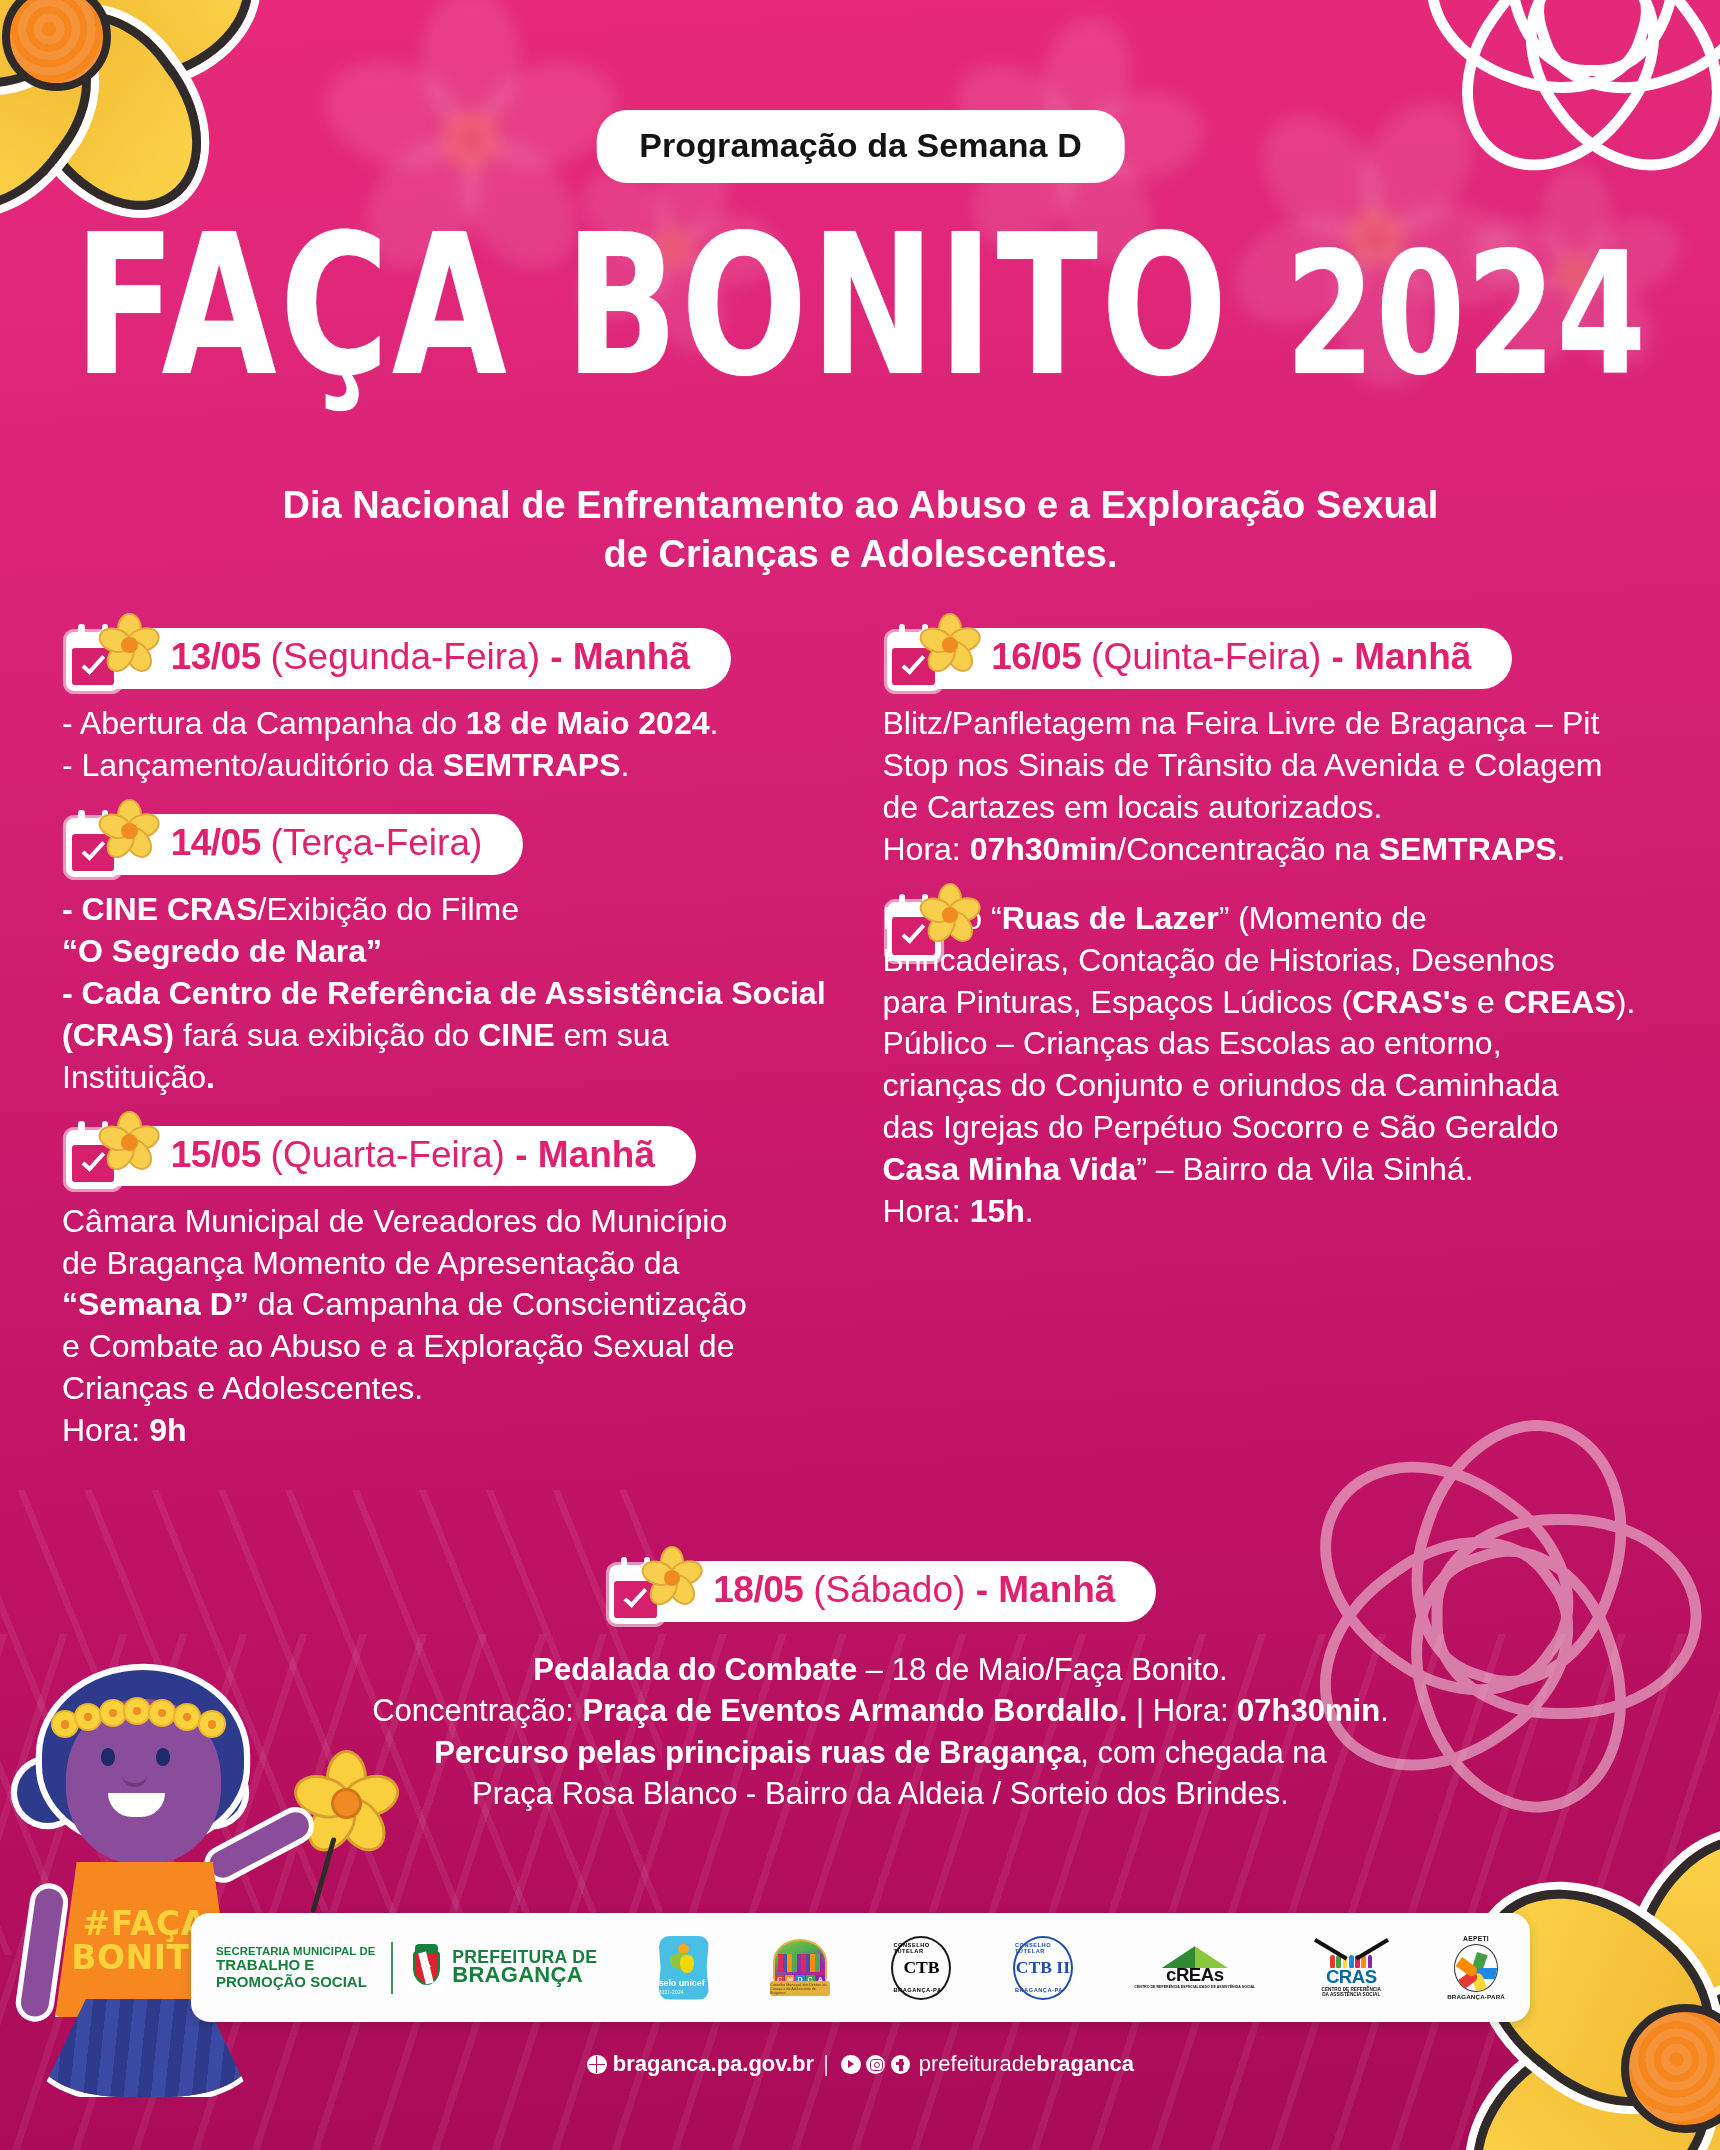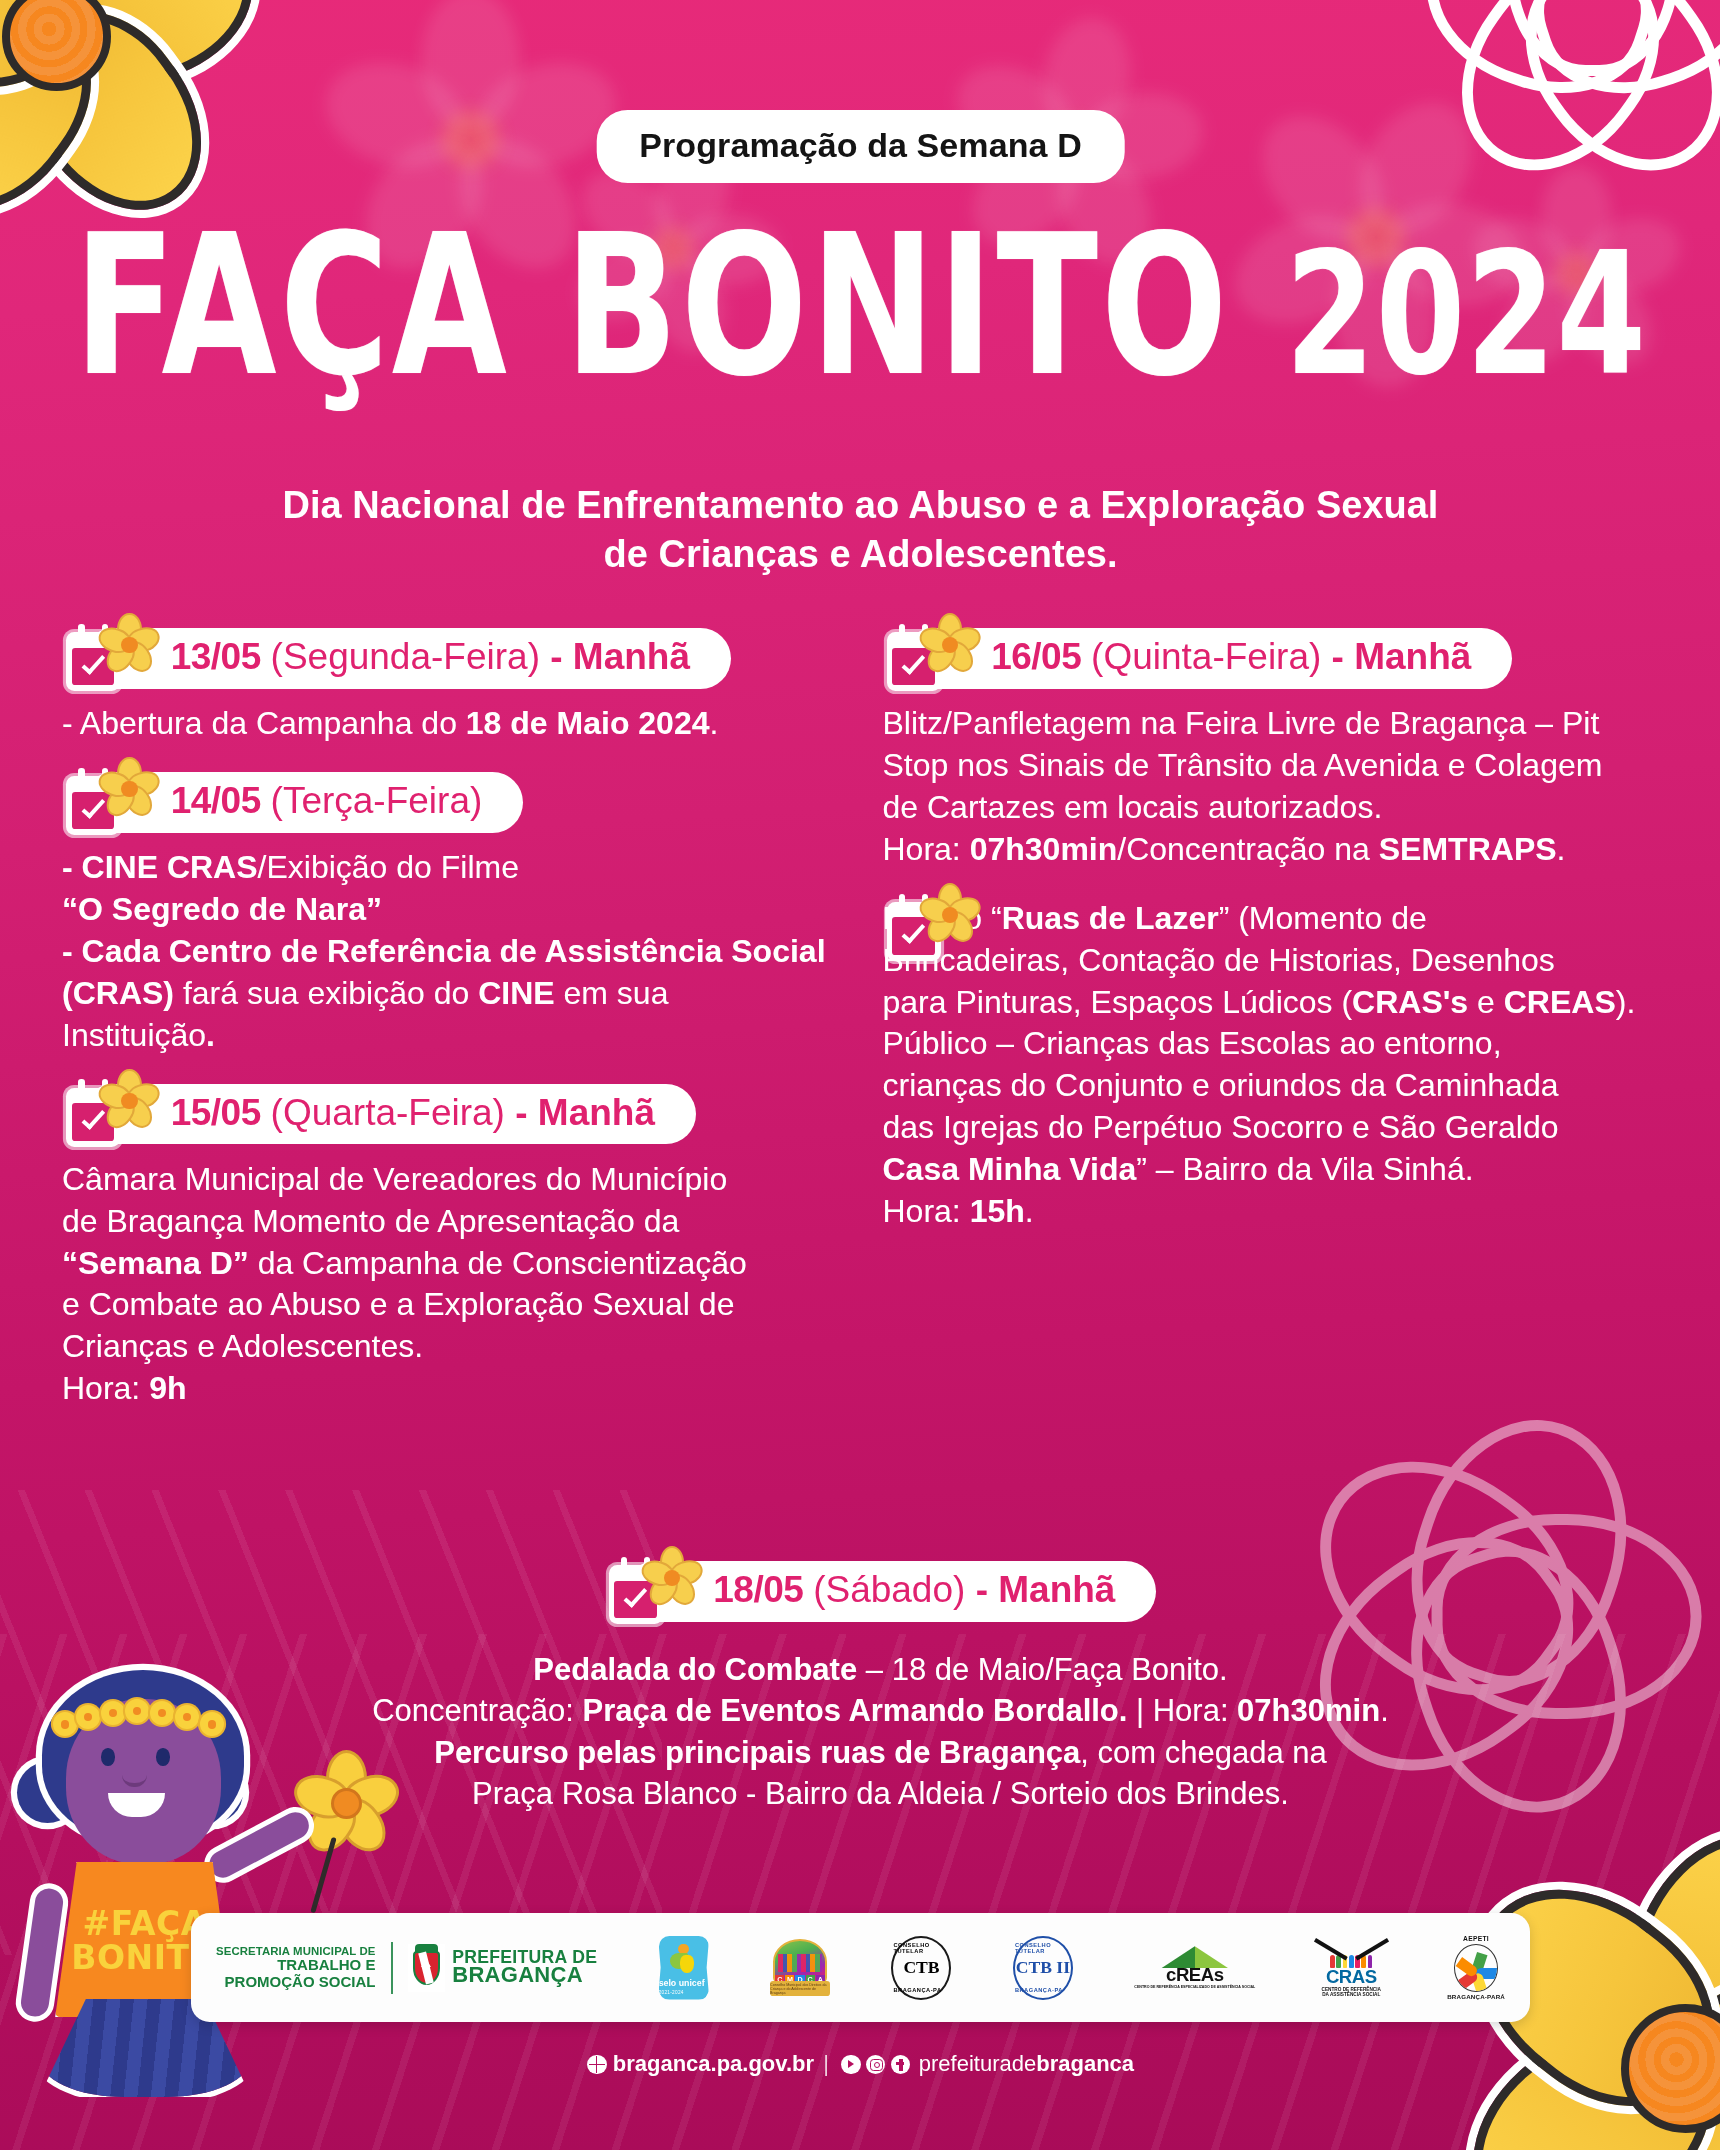--- a/index.html
+++ b/index.html
@@ -221,21 +221,21 @@
   .girl .stem { position: absolute; left: 316px; top: 171px; width: 4.7px; height: 78px; background: #2e2b2a; border-radius: 3.1px; transform: rotate(16deg); }
 
   
   .logos {
     position: absolute; left: 191px; right: 191px; top: 1913px; height: 109px;
     background: #fdfdfd; border-radius: 18.6px; z-index: 9;
     display: flex; align-items: center; justify-content: space-between;
     padding: 0 25px; box-shadow: 0 3.1px 11.4px rgba(0,0,0,.15);
   }
   .logo { display: flex; align-items: center; gap: 7.2px; }
-  .sec-txt { text-align: right; color: #18803f; font-weight: bold; line-height: 1.08; }
+  .sec-txt { text-align: left; color: #18803f; font-weight: bold; line-height: 1.08; }
   .sec-txt .l1 { font-size: 11.4px; font-weight: bold; letter-spacing: 0.1px; }
   .sec-txt .l2 { font-size: 15px; }
   .sec-txt .l3 { font-size: 15px; }
   .divider-v { width: 1.6px; height: 52px; background: #18803f; opacity: .85; margin: 0 8.3px; }
   .brasao {
     width: 37px; height: 48px; position: relative;
     background: #fff;
   }
   .brasao .shield { position: absolute; left: 5.2px; top: 7.2px; width: 27px; height: 34px; background: #d9242f; border: 2.1px solid #18803f; border-radius: 4.1px 4.1px 50% 50%; }
   .brasao .band { position: absolute; left: 50%; top: 8.3px; width: 8.3px; height: 32px; margin-left: -4.1px; background: #fff; transform: rotate(-14deg); }
@@ -418,20 +418,21 @@
             </div><div class="cal-flower">
               <b style="transform:rotate(0deg)"></b>
               <b style="transform:rotate(72deg)"></b>
               <b style="transform:rotate(144deg)"></b>
               <b style="transform:rotate(216deg)"></b>
               <b style="transform:rotate(288deg)"></b>
               <em></em>
             </div><div class="pill"><span class="date">13/05 </span><span class="day">(Segunda-Feira)</span><span class="part"> - Manhã</span></div></div>
           <div class="body-text">
             <span class="ln">- Abertura da Campanha do <b>18 de Maio 2024</b>.</span>
+            <span class="ln">- Lançamento/auditório da <b>SEMTRAPS</b>.</span>
           </div>
         </div>
         <div class="entry">
           <div class="pill-wrap"><div class="cal-icon">
               <div class="hook h1"></div>
               <div class="hook h2"></div>
               <div class="body"></div>
               <div class="tick"></div>
             </div><div class="cal-flower">
               <b style="transform:rotate(0deg)"></b>

